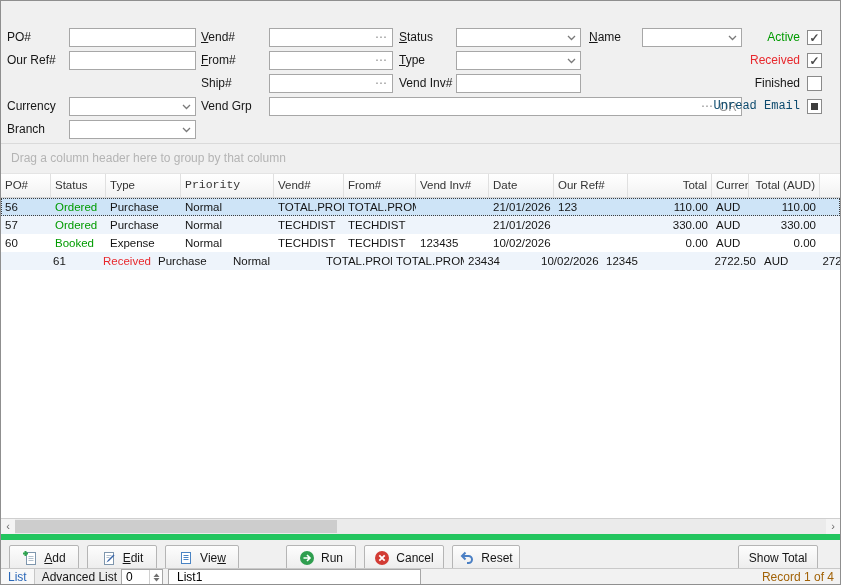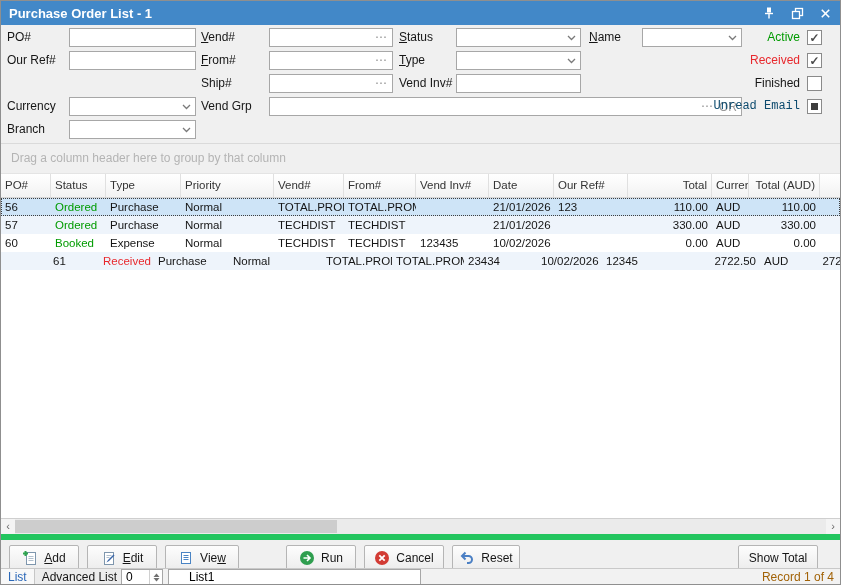--- a/index.html
+++ b/index.html
@@ -78,51 +78,28 @@
   .tabs { position:absolute; left:0; top:0; bottom:0; display:flex; }
   .tab { padding:0 7px; line-height:16px; border-right:1px solid #c6c6c6; background:#ececec; color:#161616; }
   .tab.active { background:#f8f8f8; color:#2b68b8; }
   .tab-filler { width:14px; background:#e6e6e6; border-right:1px solid #cfcfcf; }
   .spinner { position:absolute; left:120px; top:0; width:42px; height:16px; background:#fff;
     border:1px solid #a7a7a7; box-sizing:border-box; display:flex; }
   .spinner .val { flex:1; padding-left:4px; line-height:14px; font-size:12px; }
   .spin-arrows { width:12px; border-left:1px solid #d0d0d0; display:flex; flex-direction:column;
     align-items:center; justify-content:center; gap:1px; }
   .list-input { position:absolute; left:167px; top:0; width:253px; height:16px; background:#fff;
-    border:1px solid #a7a7a7; box-sizing:border-box; line-height:14px; padding-left:20px; font-size:12px; }
+    border:1px solid #a7a7a7; box-sizing:border-box; line-height:14px; padding-left:8px; font-size:12px; }
   .record-info { position:absolute; right:6px; top:0; line-height:16px; color:#a16207; }
 </style>
 </head>
 <body>
 
 <div class="window">
 
-  <div class="titlebar">
-    <span class="title">Purchase Order List - 1</span>
-    <span class="tb-icons">
-      <span class="tb-icon">
-        <svg width="14" height="14" viewBox="0 0 14 14">
-            <rect x="5" y="1.5" width="4" height="5" fill="#fff"></rect>
-            <line x1="3" y1="7.5" x2="11" y2="7.5" stroke="#fff" stroke-width="1.4"></line>
-            <line x1="7" y1="7.5" x2="7" y2="12.5" stroke="#fff" stroke-width="1.4"></line>
-          </svg>
-      </span>
-      <span class="tb-icon">
-        <svg width="14" height="14" viewBox="0 0 14 14" fill="none">
-            <rect x="5.5" y="2.5" width="7" height="7" stroke="#fff" stroke-width="1.3"></rect>
-            <rect x="2.5" y="5.5" width="7" height="7" fill="#4288c8" stroke="#fff" stroke-width="1.3"></rect>
-          </svg>
-      </span>
-      <span class="tb-icon">
-        <svg width="13" height="13" viewBox="0 0 14 14">
-            <path d="M3 3l8 8M11 3l-8 8" stroke="#fff" stroke-width="1.7"></path>
-          </svg>
-      </span>
-    </span>
-  </div>
 
   <div class="form">
 
     <span class="f-label" style="left:6px;top:3px">PO#</span>
     <input class="f-input" style="left: 68px; top: 3px; width: 127px;">
     <span class="f-label" style="left:200px;top:3px"><u>V</u>end#</span>
     <div class="f-field" style="left:268px;top:3px;width:124px">
       <span class="dots">⋯</span>
     </div>
     <span class="f-label" style="left:398px;top:3px"><u>S</u>tatus</span>
@@ -193,21 +170,21 @@
         </svg>
     </div>
   </div>
 
   <div class="grid-area">
     <div class="group-bar">Drag a column header here to group by that column</div>
     <div class="grid-header" id="grid-header">
         <div class="gh-cell" style="width: 50px;">PO#</div>
         <div class="gh-cell" style="width: 55px;">Status</div>
         <div class="gh-cell" style="width: 75px;">Type</div>
-        <div class="gh-cell" style="width: 93px;">Priority</div>
+        <div class="gh-cell" style="width: 93px; font-family: Liberation Mono, monospace;">Priority</div>
         <div class="gh-cell" style="width: 70px;">Vend#</div>
         <div class="gh-cell" style="width: 72px;">From#</div>
         <div class="gh-cell" style="width: 73px;">Vend Inv#</div>
         <div class="gh-cell" style="width: 65px;">Date</div>
         <div class="gh-cell" style="width: 74px;">Our Ref#</div>
         <div class="gh-cell right" style="width: 84px;">Total</div>
         <div class="gh-cell" style="width: 37px;">Currency</div>
         <div class="gh-cell right" style="width: 71px;">Total (AUD)</div>
         <div class="gh-cell" style="width: 22px;"></div>
       </div>

